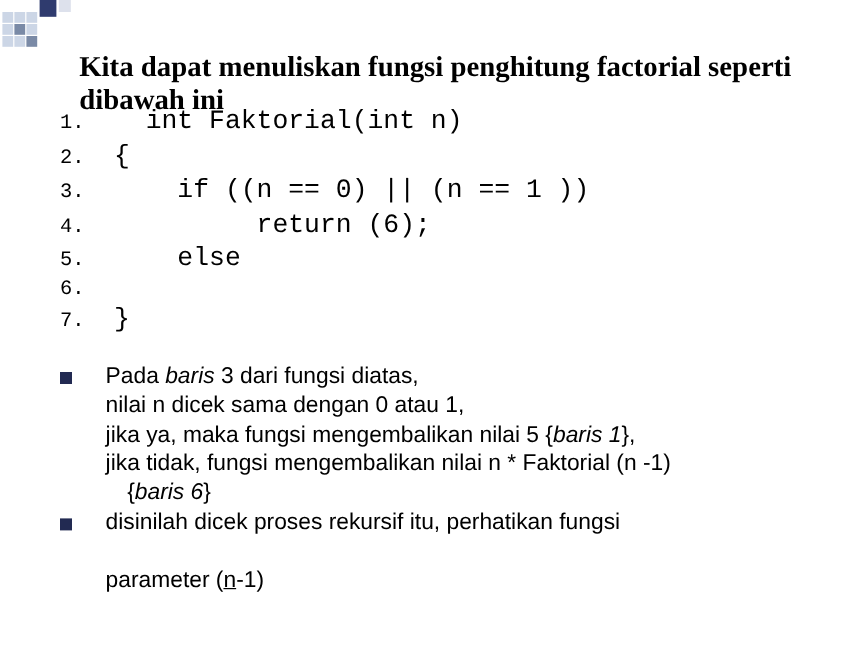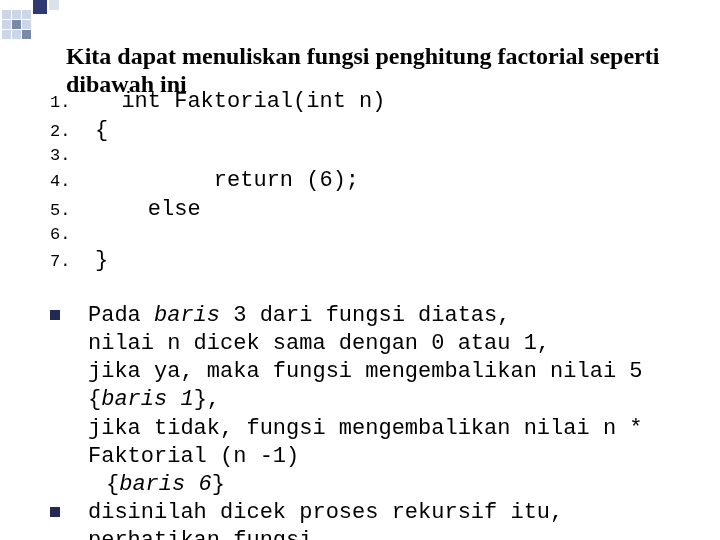--- a/index.html
+++ b/index.html
@@ -107,22 +107,22 @@
   }
   .bullet {
     width: 10px;
     height: 10px;
     background: #222a52;
     flex: 0 0 10px;
     margin-top: 8px;
     margin-right: 28px;
   }
   .note-text {
-    font-family: Liberation Mono, monospace;
-    font-size: 22px;
+    font-family: Liberation Sans, sans-serif;
+    font-size: 19px;
     line-height: 1.28;
     color: #000;
   }
   .note-text .sub {
     display: block;
     padding-left: 18px;
   }
   .ital { font-style: italic; }
 </style>
 </head>
@@ -154,20 +154,21 @@
     <div class="code-line">
       <span class="ln">1.</span>
       <span class="code">  int Faktorial(int n)</span>
     </div>
     <div class="code-line">
       <span class="ln">2.</span>
       <span class="code">{</span>
     </div>
     <div class="code-line">
       <span class="ln">3.</span>
+      <span class="code">    if ((n == 0) || (n == 1 ))</span>
     </div>
     <div class="code-line">
       <span class="ln">4.</span>
       <span class="code">         return (6);</span>
     </div>
     <div class="code-line">
       <span class="ln">5.</span>
       <span class="code">    else</span>
     </div>
     <div class="code-line">

